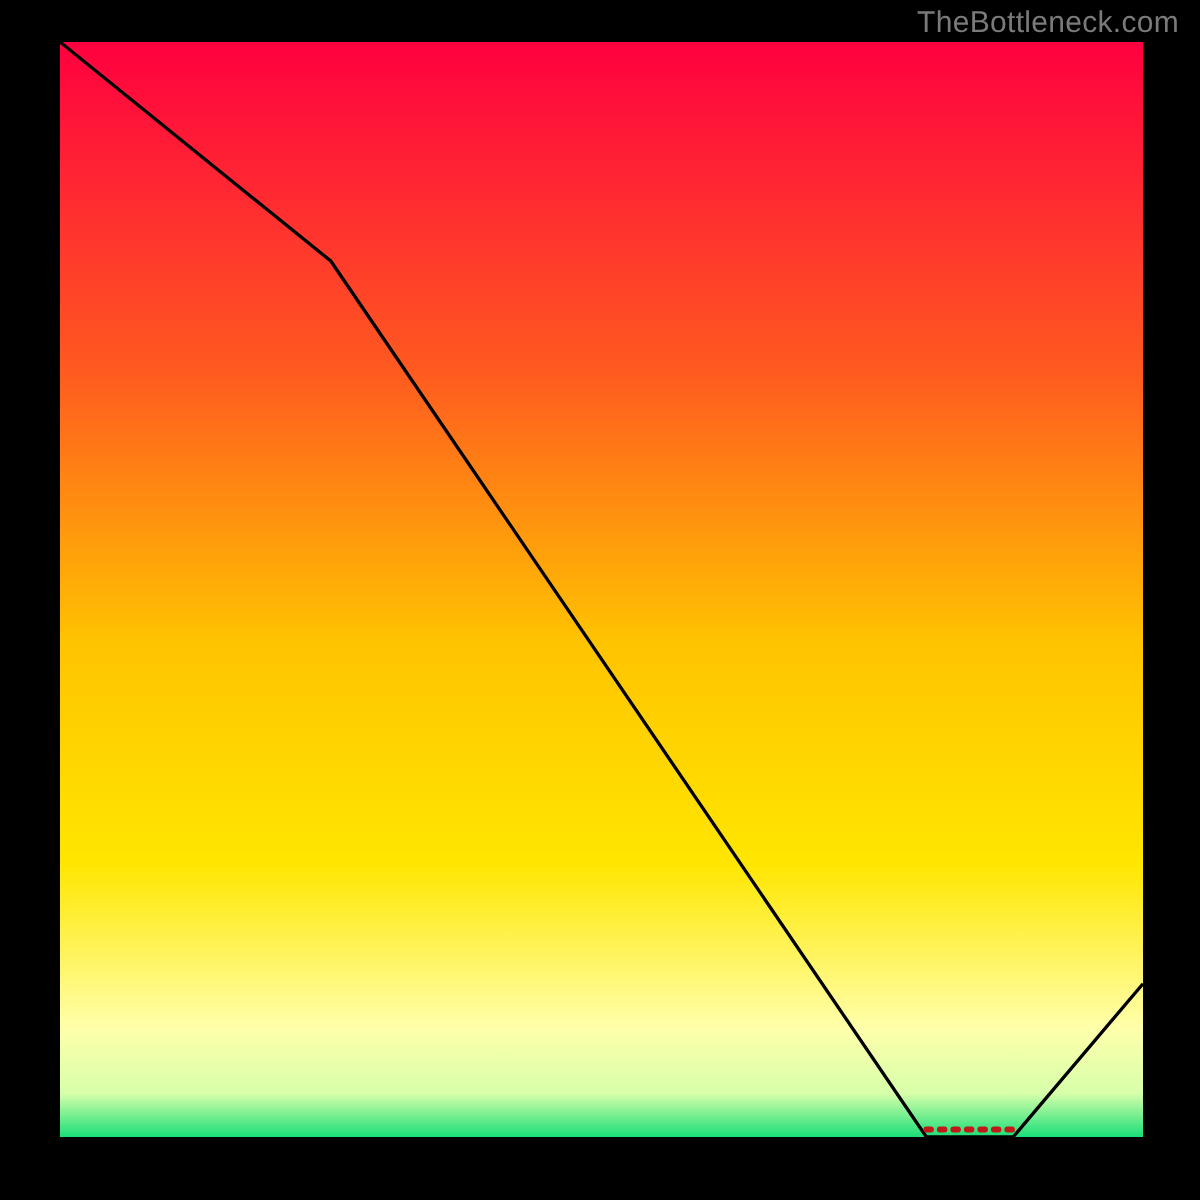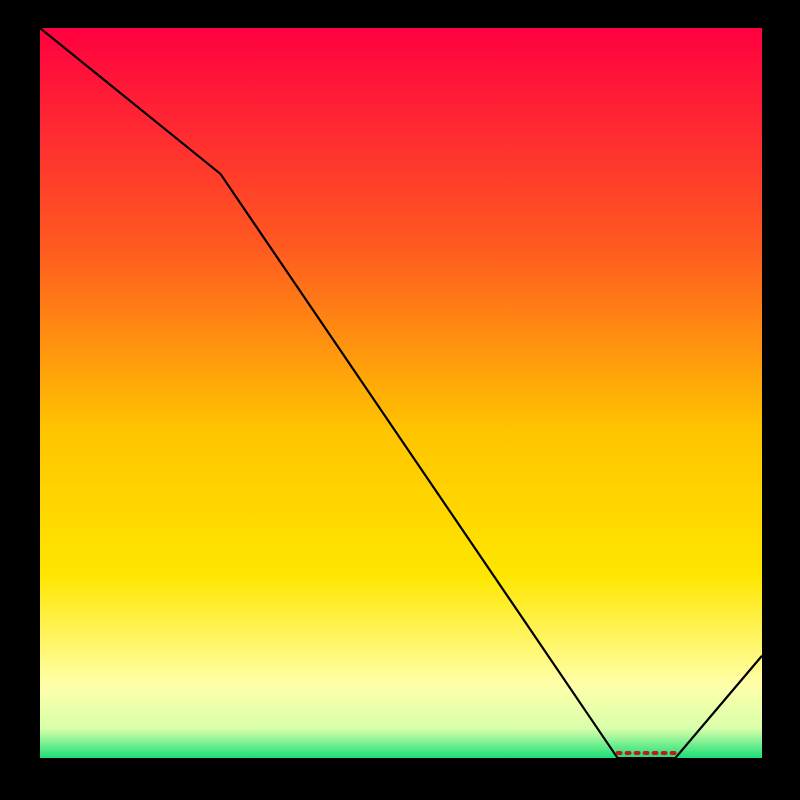--- a/index.html
+++ b/index.html
@@ -30,20 +30,21 @@
     position: absolute;
     top: 0;
     left: 0;
     z-index: 10;
   }
 </style>
 </head>
 <body>
 <div class="container">
 
+  <div class="watermark">TheBottleneck.com</div>
 
   <svg class="plot" width="800" height="800" viewBox="0 0 800 800">
     <defs>
       <linearGradient id="bg-grad" x1="0" y1="0" x2="0" y2="1">
         <stop id="g0" offset="0%" stop-color="#ff0040"></stop>
         <stop id="g1" offset="30%" stop-color="#ff5a20"></stop>
         <stop id="g2" offset="55%" stop-color="#ffc400"></stop>
         <stop id="g3" offset="75%" stop-color="#ffe600"></stop>
         <stop id="g4" offset="90%" stop-color="#ffffaa"></stop>
         <stop id="g5" offset="96%" stop-color="#d8ffaa"></stop>

